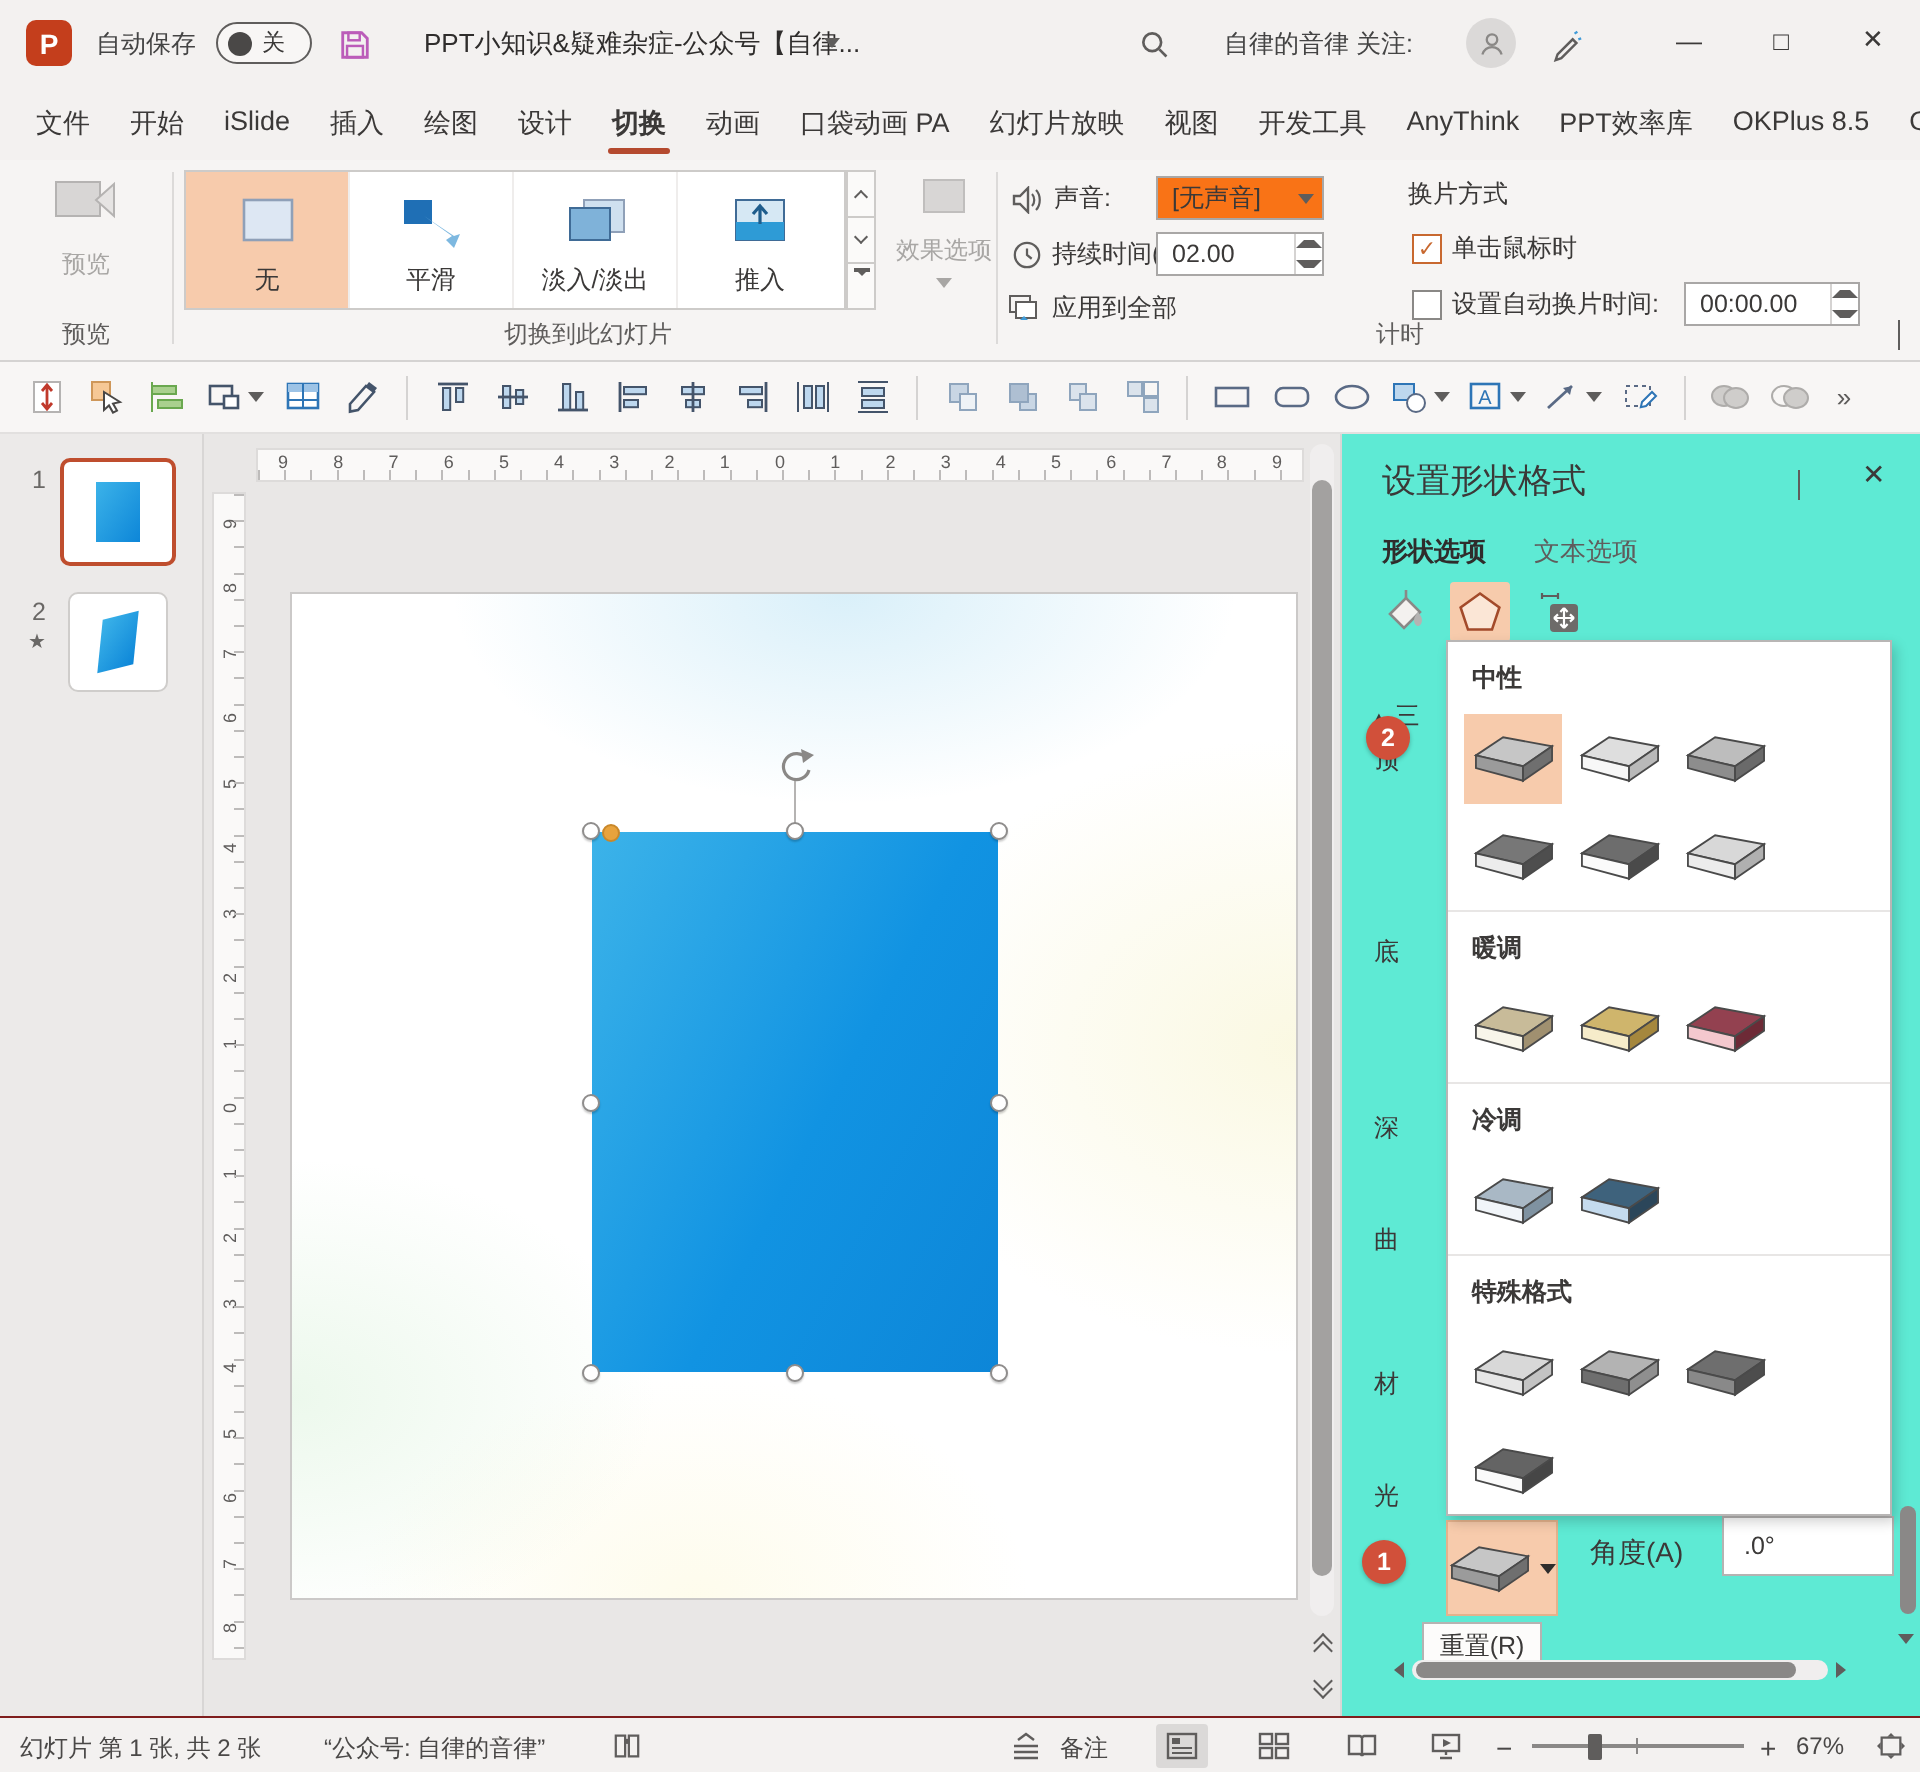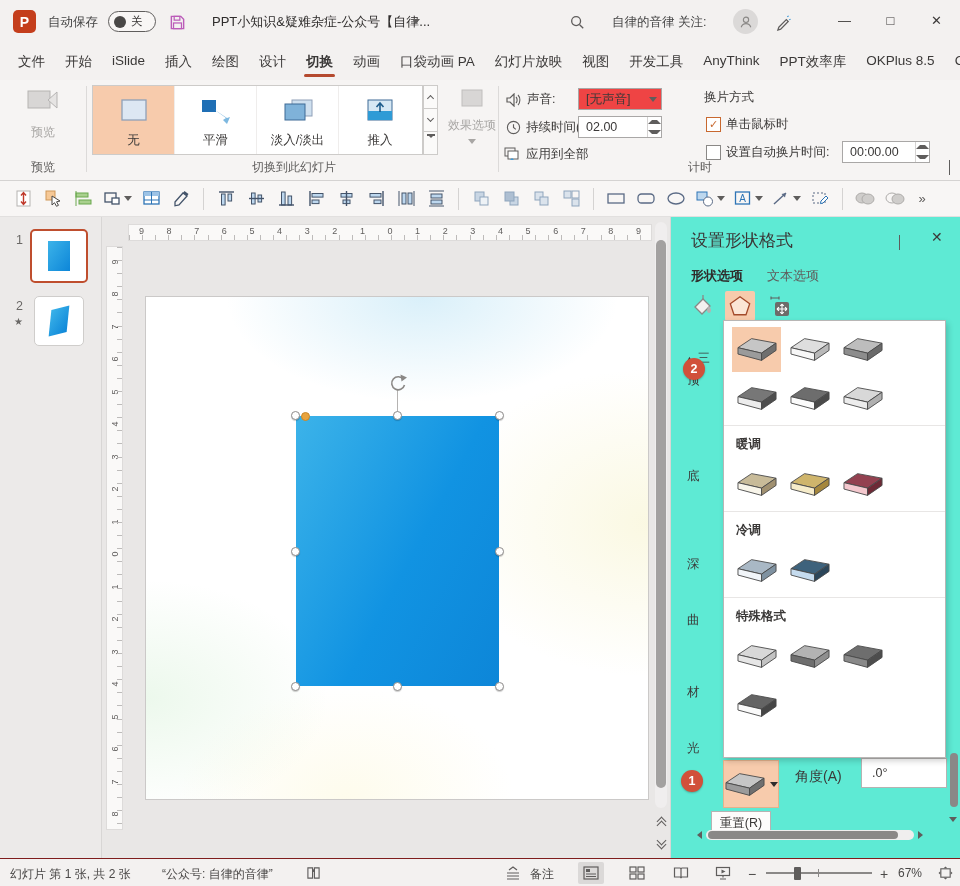--- a/index.html
+++ b/index.html
@@ -32,21 +32,21 @@
   .preview-btn{position:absolute;left:14px;top:8px;width:58px;height:62px;display:flex;flex-direction:column;align-items:center;gap:6px;}
   .preview-lab{color:#a8a6a4;font-size:12px;}
   .gallery{position:absolute;left:92px;top:5px;width:331px;height:70px;background:#fff;border:1px solid #cdcbc9;display:flex;}
   .gal-cell{width:82px;height:100%;display:flex;flex-direction:column;align-items:center;justify-content:flex-end;padding-bottom:5px;gap:6px;border-right:1px solid #efedec;cursor:pointer;}
   .gal-cell .lab{font-size:12.5px;color:#3b3938;}
   .gal-scroll{position:absolute;left:423px;top:5px;width:15px;height:70px;display:flex;flex-direction:column;}
   .gal-scroll .sb{flex:1;border:1px solid #cdcbc9;border-top:none;background:#fbfaf9;display:flex;align-items:center;justify-content:center;}
   .gal-scroll .sb:first-child{border-top:1px solid #cdcbc9;}
   .effopt{position:absolute;left:446px;top:8px;width:52px;height:62px;display:flex;flex-direction:column;align-items:center;gap:5px;color:#a8a6a4;}
   .rrow{position:absolute;display:flex;align-items:center;gap:5px;font-size:12.5px;color:#3b3938;}
-  .combo{display:flex;align-items:center;justify-content:space-between;background:#ef4444;border:1px solid #a9a7a6;height:22px;padding:0 4px 0 7px;font-size:12.5px;}
+  .combo{display:flex;align-items:center;justify-content:space-between;background:#f97316;border:1px solid #a9a7a6;height:22px;padding:0 4px 0 7px;font-size:12.5px;}
   .spin{display:flex;align-items:stretch;background:#fff;border:1px solid #a9a7a6;height:22px;}
   .spin .val{flex:1;display:flex;align-items:center;padding-left:7px;font-size:12.5px;}
   .spin .arrows{width:14px;border-left:1px solid #d5d3d2;display:flex;flex-direction:column;}
   .spin .arrows span{flex:1;display:flex;align-items:center;justify-content:center;}
   .cb{width:15px;height:15px;border:1.5px solid #8a8886;background:#fff;display:flex;align-items:center;justify-content:center;font-size:11px;}
   .cb.on{border-color:#c8682f;color:#c8682f;font-weight:bold;}
   .ribbon-collapse{position:absolute;right:10px;bottom:6px;}
 
   
   .toolbar{position:absolute;left:0;top:181px;width:960px;height:36px;background:#f8f6f5;border-bottom:1px solid #e2e0df;display:flex;align-items:center;padding-left:10px;gap:4px;}
@@ -635,20 +635,21 @@
       <div class="col-lab" style="top:155px">顶</div>
       <div class="col-lab" style="top:251px">底</div>
       <div class="col-lab" style="top:339px">深</div>
       <div class="col-lab" style="top:395px">曲</div>
       <div class="col-lab" style="top:467px">材</div>
       <div class="col-lab" style="top:523px">光</div>
       <div class="badge" style="left:12px;top:141px">2</div>
 
       <div class="dropdown">
           <div class="mat-section">
+            <div class="mat-title">中性</div>
             <div class="mat-grid">
               <div class="mat-cell selected">
                 <svg viewBox="0 0 46 32" width="42" height="29">
                   <polygon points="2,14 17,4 44,9 28,20" fill="#c6c6c6" stroke="#4a4a4a" stroke-width="1"></polygon>
                   <polygon points="2,14 28,20 28,28 2,21" fill="#9b9b9b" stroke="#4a4a4a" stroke-width="1"></polygon>
                   <polygon points="28,20 44,9 44,17 28,28" fill="#6f6f6f" stroke="#4a4a4a" stroke-width="1"></polygon>
                 </svg>
               </div>
               <div class="mat-cell">
                 <svg viewBox="0 0 46 32" width="42" height="29">

